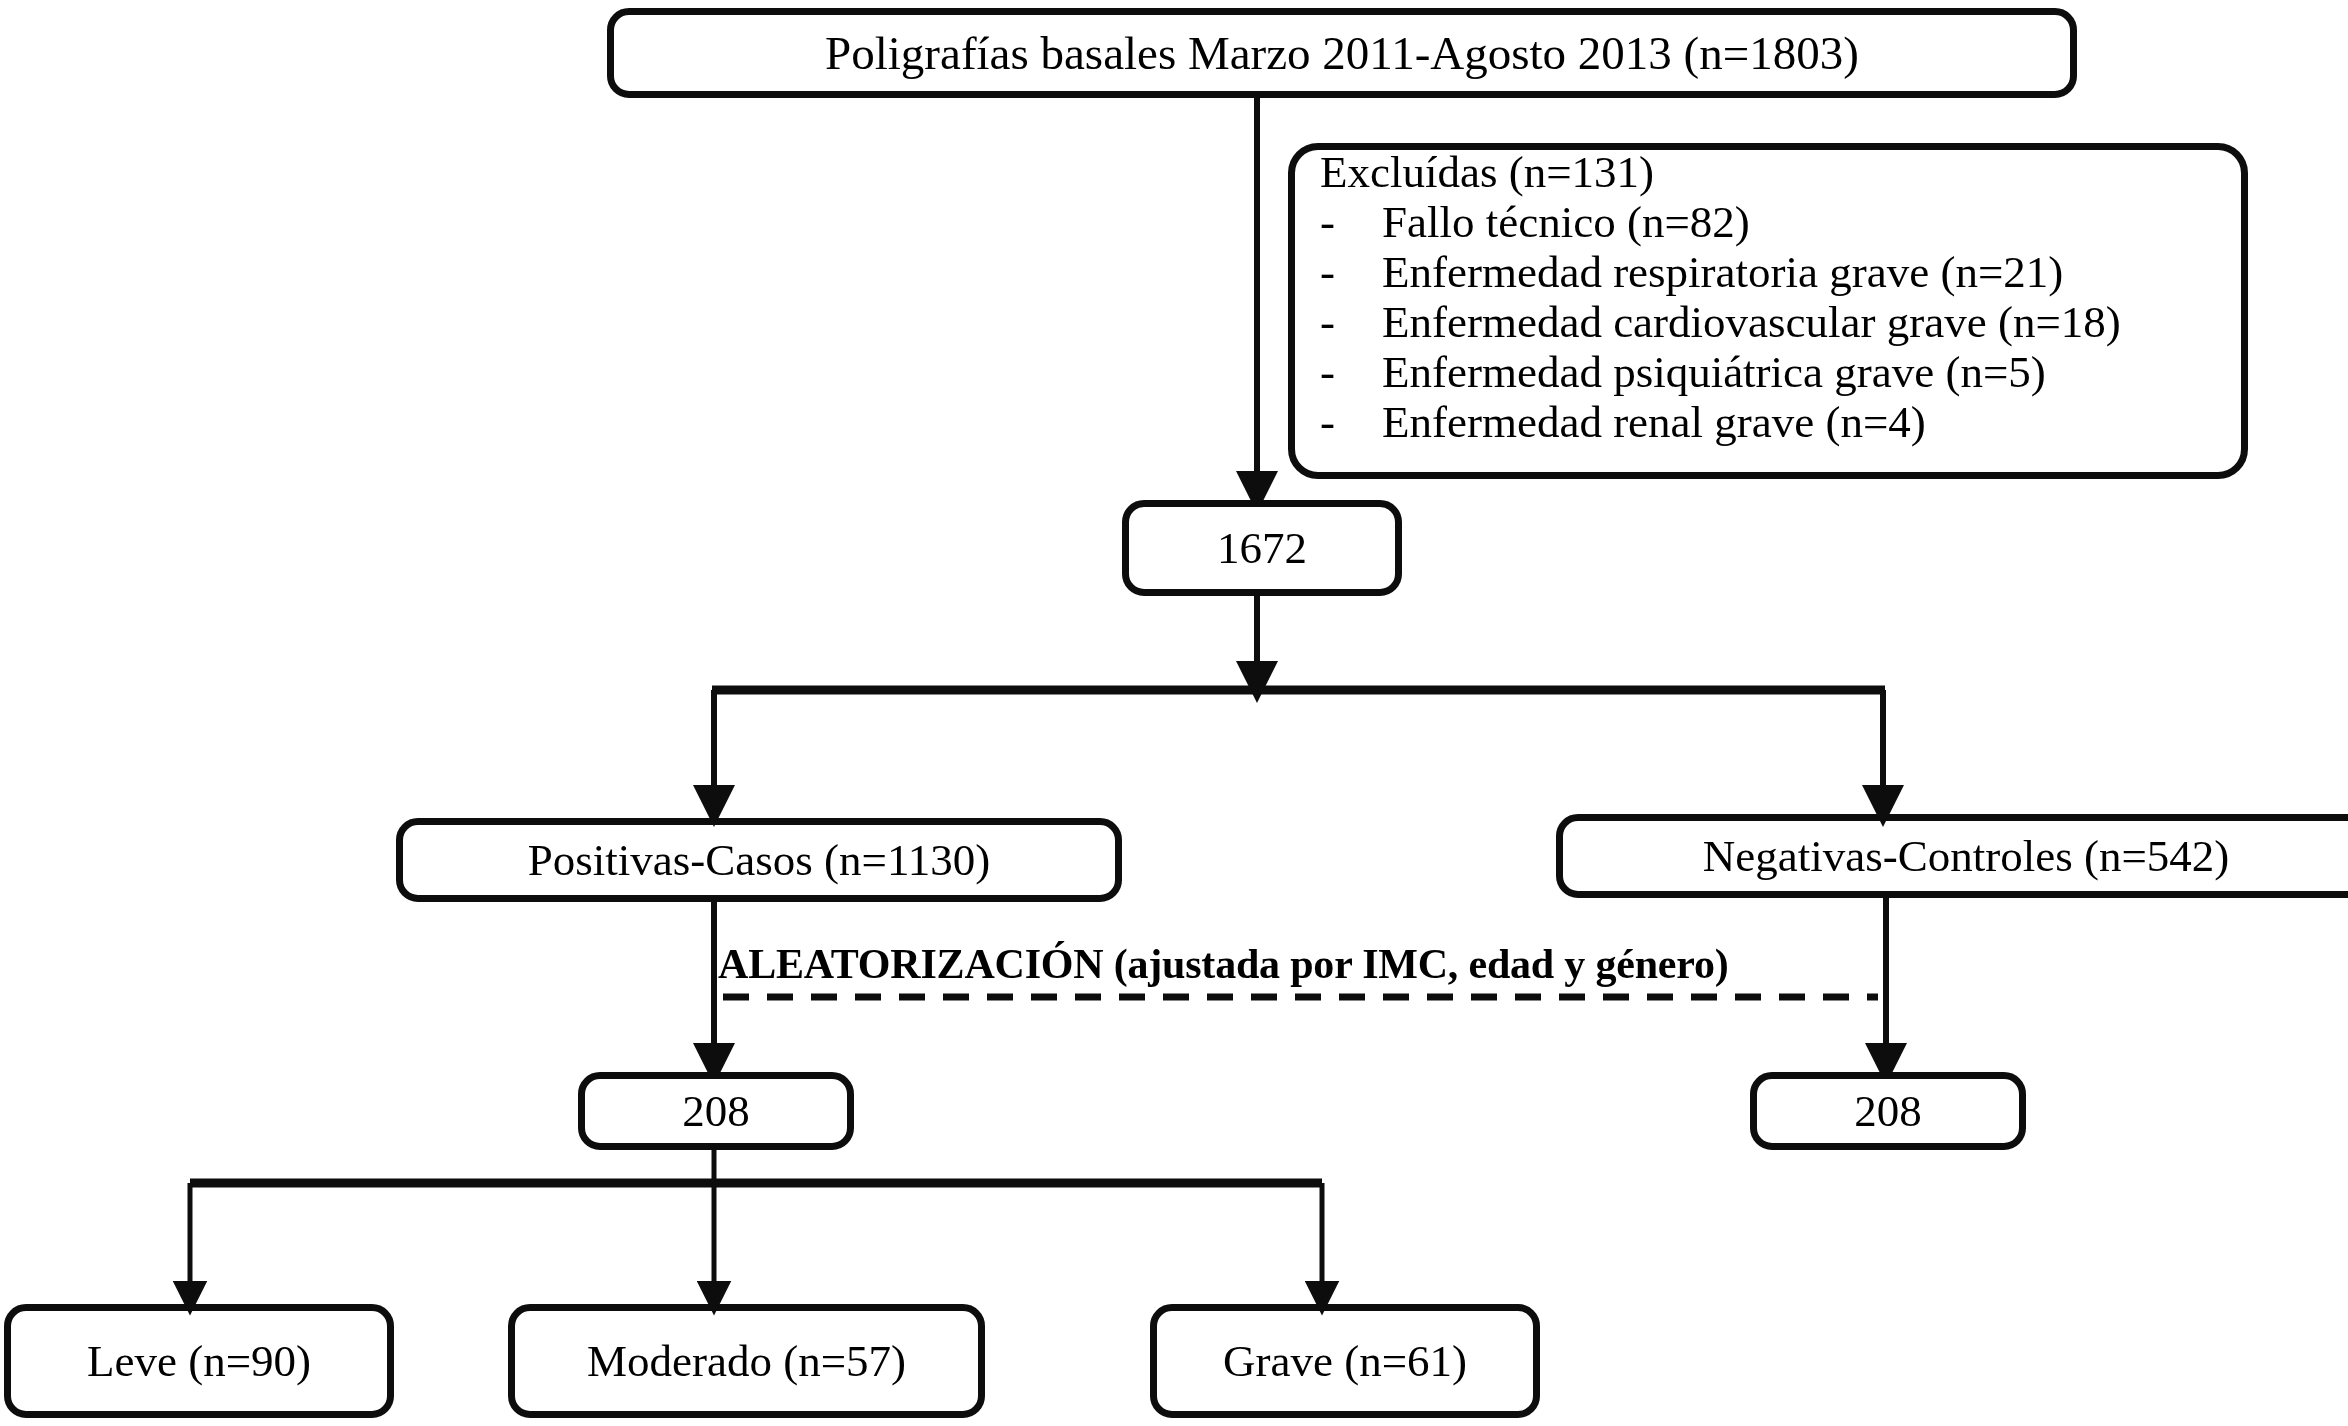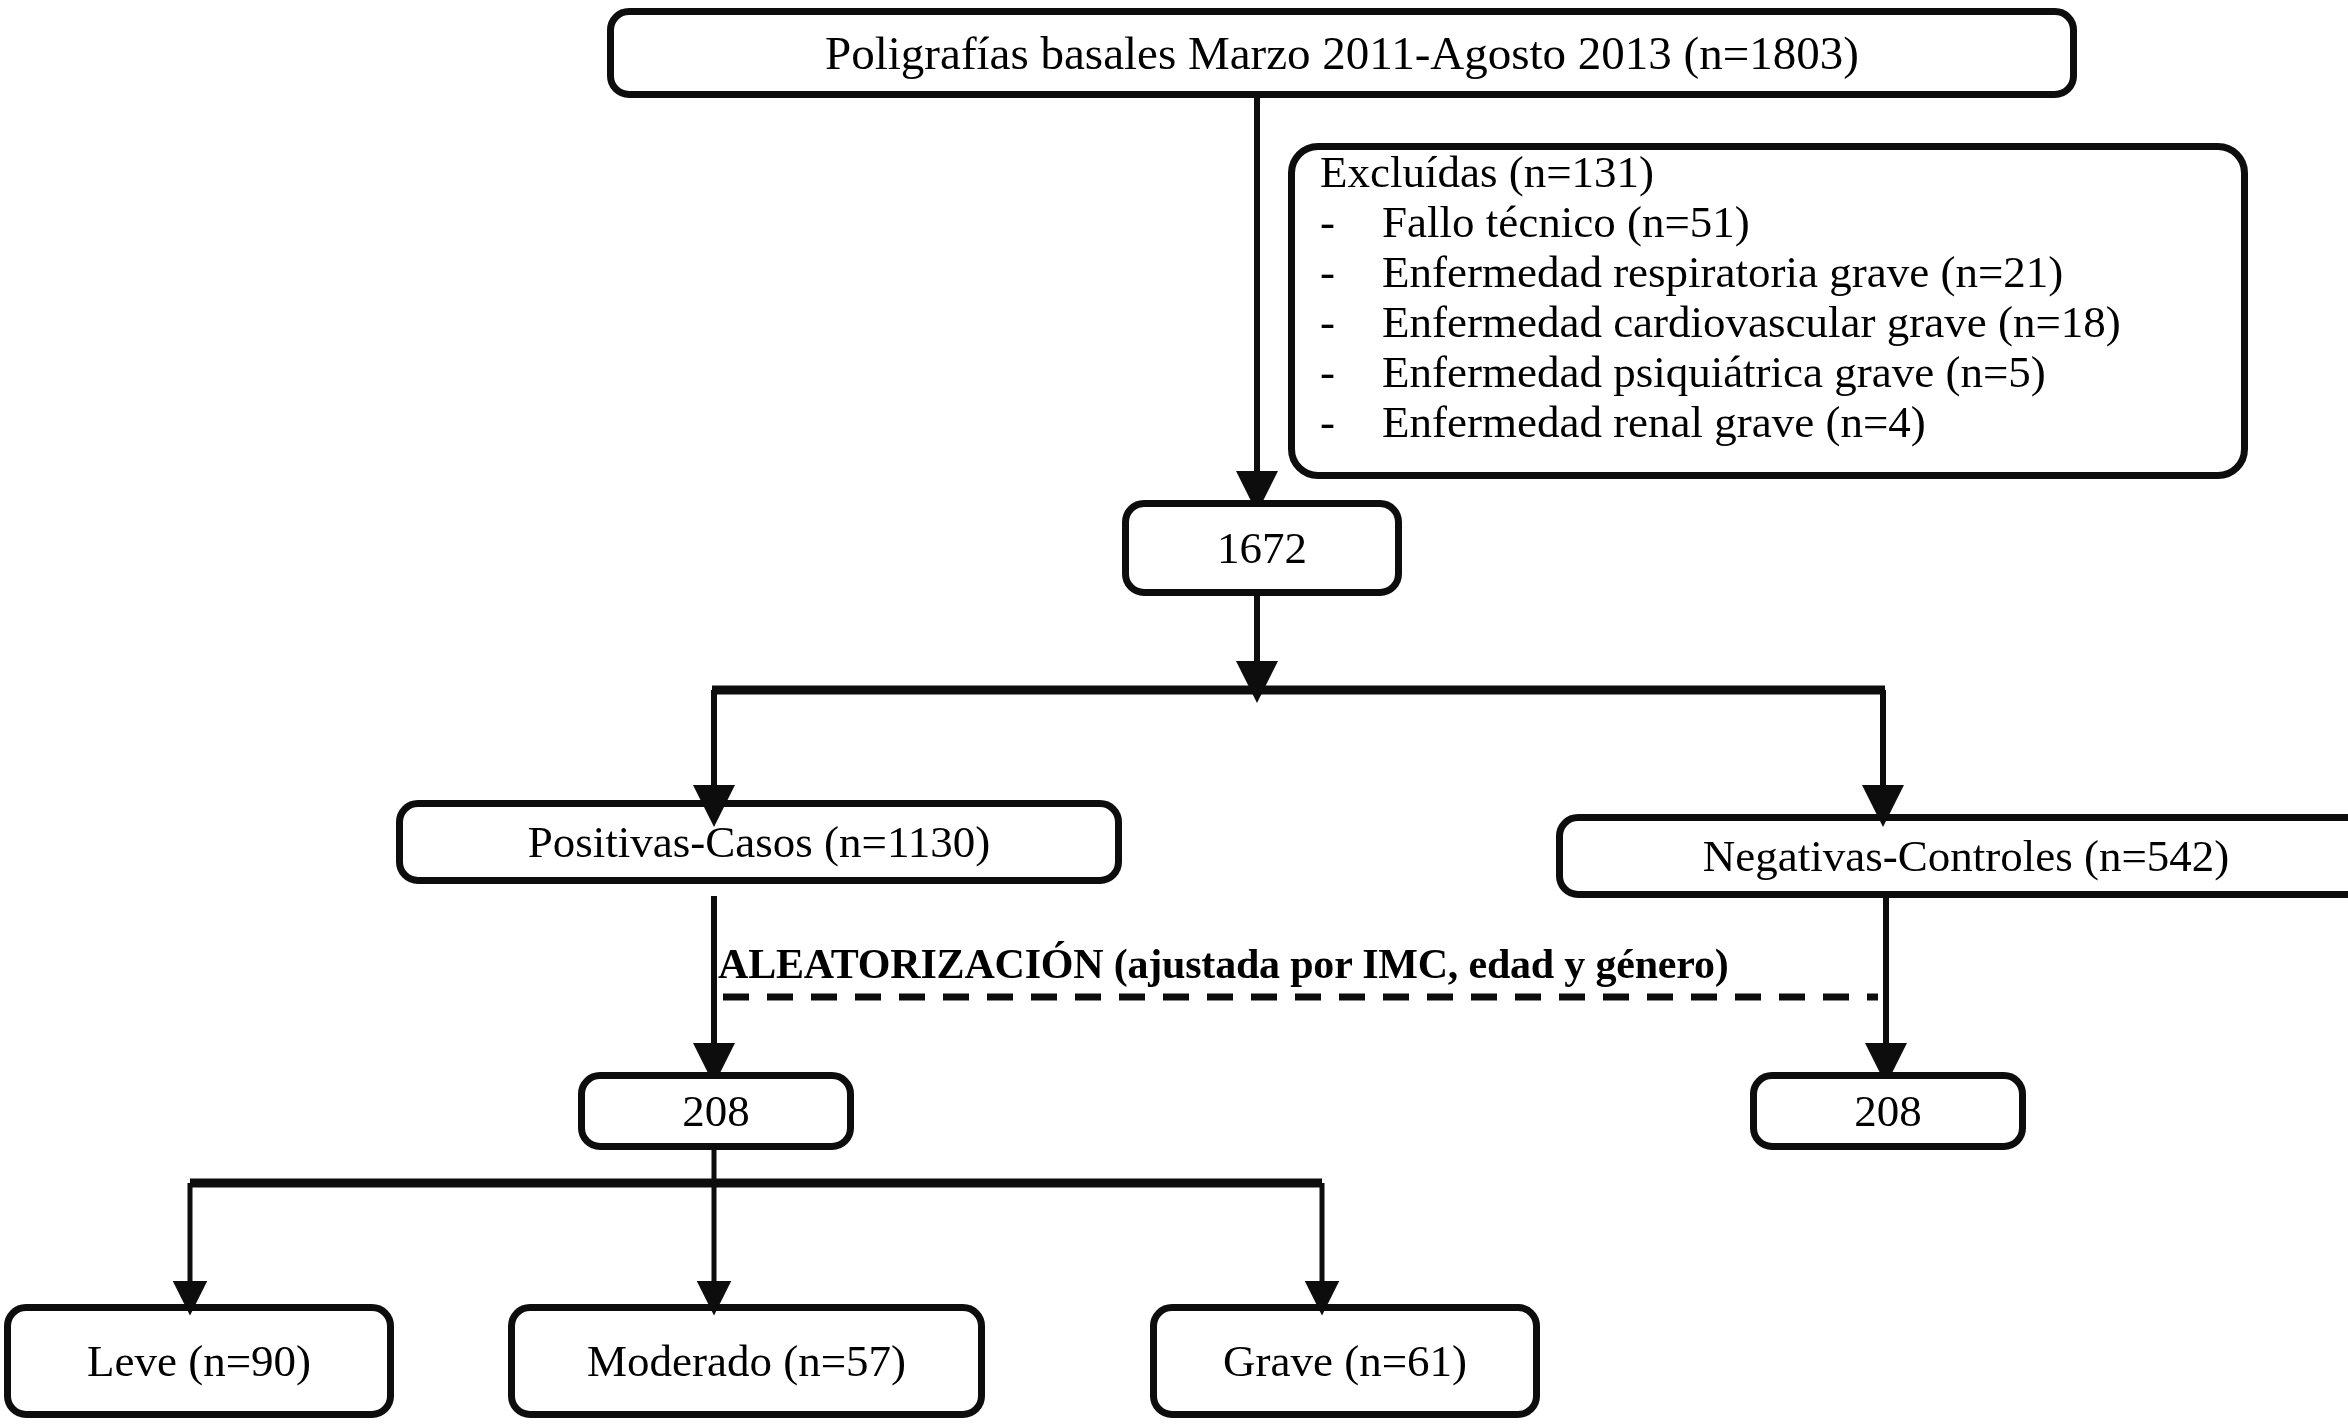--- a/index.html
+++ b/index.html
@@ -123,21 +123,21 @@
   </svg>
 
   <div class="node node-title" style="left:600px; top:8px; width:1470px; height:90px;">Poligrafías basales Marzo 2011-Agosto 2013 (n=1803)</div>
 
   <div class="excl-box" style="left:1288px; top:143px; width:960px; height:336px;"></div>
 
   <div class="excl-content" style="left:1320px; top:150px;">
     <div class="excl-head">Excluídas (n=131)</div>
     <div class="excl-item">
       <span class="excl-dash">-</span>
-      <span>Fallo técnico (n=51)</span>
+      <span>Fallo técnico (n=82)</span>
     </div>
     <div class="excl-item">
       <span class="excl-dash">-</span>
       <span>Enfermedad respiratoria grave (n=21)</span>
     </div>
     <div class="excl-item">
       <span class="excl-dash">-</span>
       <span>Enfermedad cardiovascular grave (n=18)</span>
     </div>
     <div class="excl-item">
@@ -145,21 +145,21 @@
       <span>Enfermedad psiquiátrica grave (n=5)</span>
     </div>
     <div class="excl-item">
       <span class="excl-dash">-</span>
       <span>Enfermedad renal grave (n=4)</span>
     </div>
   </div>
 
   <div class="node node-num" style="left:1122px; top:500px; width:280px; height:96px; z-index:3;">1672</div>
 
-  <div class="node node-group" style="left:396px; top:800px; width:726px; height:84px;">Positivas-Casos (n=1130)</div>
+  <div class="node node-group" style="left:396px; top:818px; width:726px; height:84px;">Positivas-Casos (n=1130)</div>
 
   <div class="node node-group" style="left:1556px; top:814px; width:820px; height:84px;">Negativas-Controles (n=542)</div>
 
   <div class="rand-label" style="left:718px; top:940px;">ALEATORIZACIÓN (ajustada por IMC, edad  y género)</div>
 
   <div class="node node-num" style="left:578px; top:1072px; width:276px; height:78px; z-index:3;">208</div>
 
   <div class="node node-num" style="left:1750px; top:1072px; width:276px; height:78px; z-index:3;">208</div>
 
   <div class="node node-sev" style="left:4px; top:1304px; width:390px; height:114px;text-align:right;">Leve (n=90)</div>

